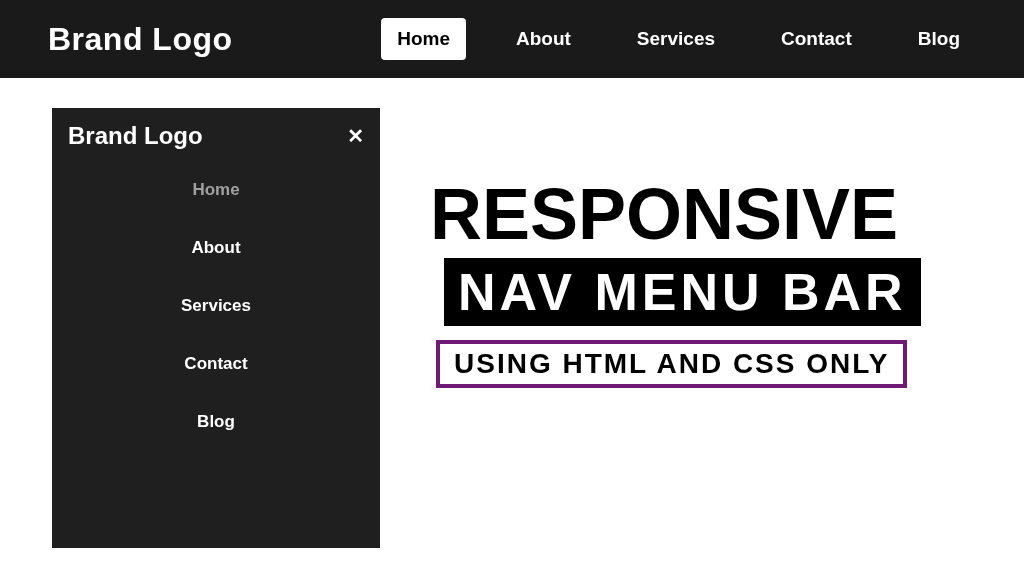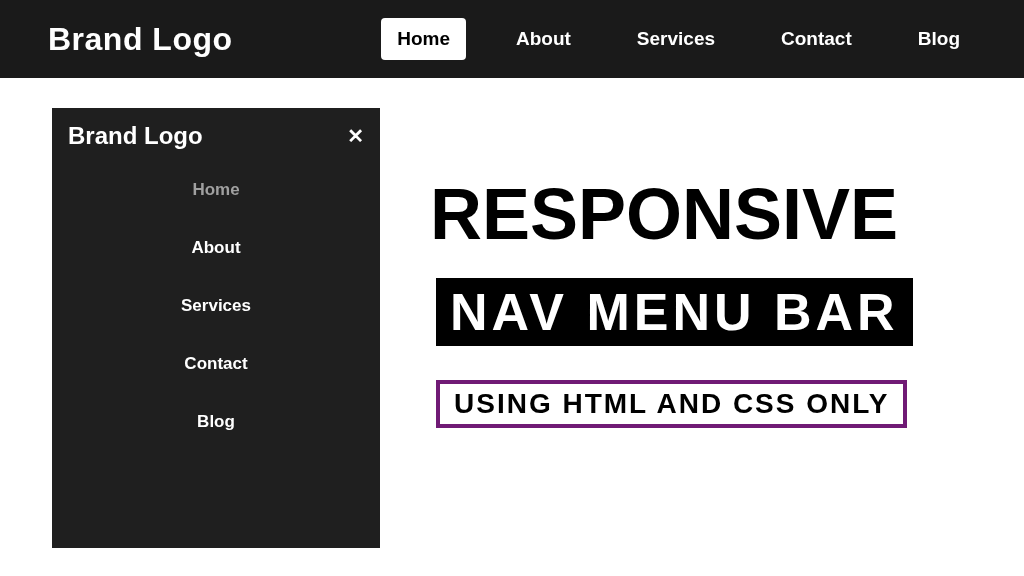--- a/index.html
+++ b/index.html
@@ -1,20 +1,19 @@
 <!DOCTYPE html>
 <html><head>
   <meta charset="utf-8">
   <style>
     * {
       margin: 0;
       padding: 0;
       box-sizing: border-box;
       font-family: 'Arial', 'Helvetica', sans-serif;
-      gap: 20px;
     }
     body {
       width: 1024px;
       height: 576px;
       background: #ffffff;
       overflow: hidden;
       position: relative;
     }
     .top-nav {
       width: 100%;
@@ -110,21 +109,21 @@
       margin-bottom: 10px;
     }
     .hero-line2 {
       font-size: 52px;
       font-weight: 900;
       color: #fff;
       background: #000;
       padding: 4px 14px;
       letter-spacing: 4px;
       margin-bottom: 14px;
-      margin-left: 6px;
+      margin-left: 14px;
     }
     .hero-line3 {
       font-size: 28px;
       font-weight: 900;
       color: #000;
       border: 4px solid #701a75;
       padding: 4px 14px;
       letter-spacing: 2px;
       margin-left: 6px;
     }

